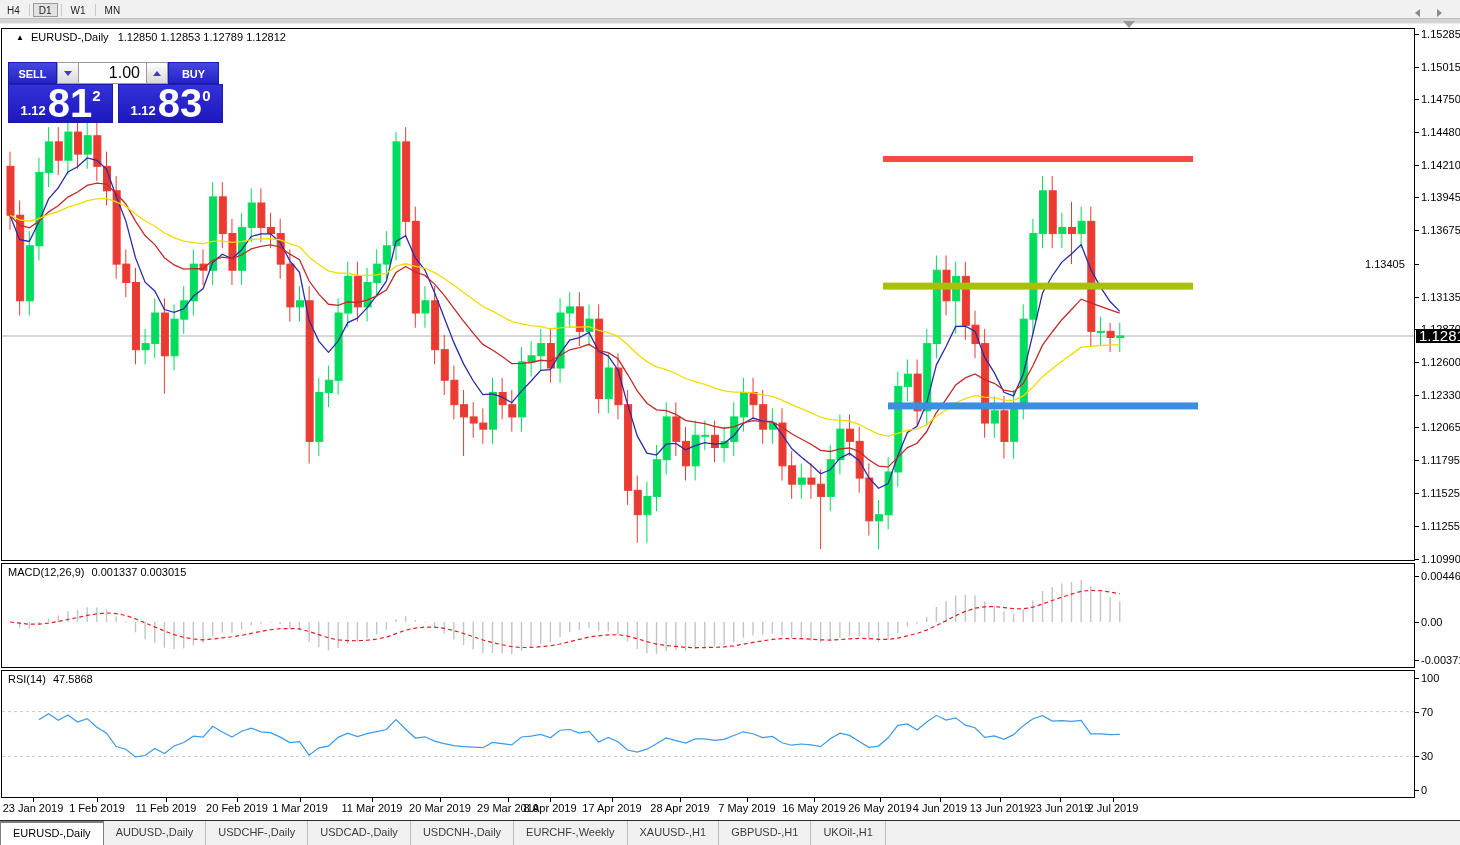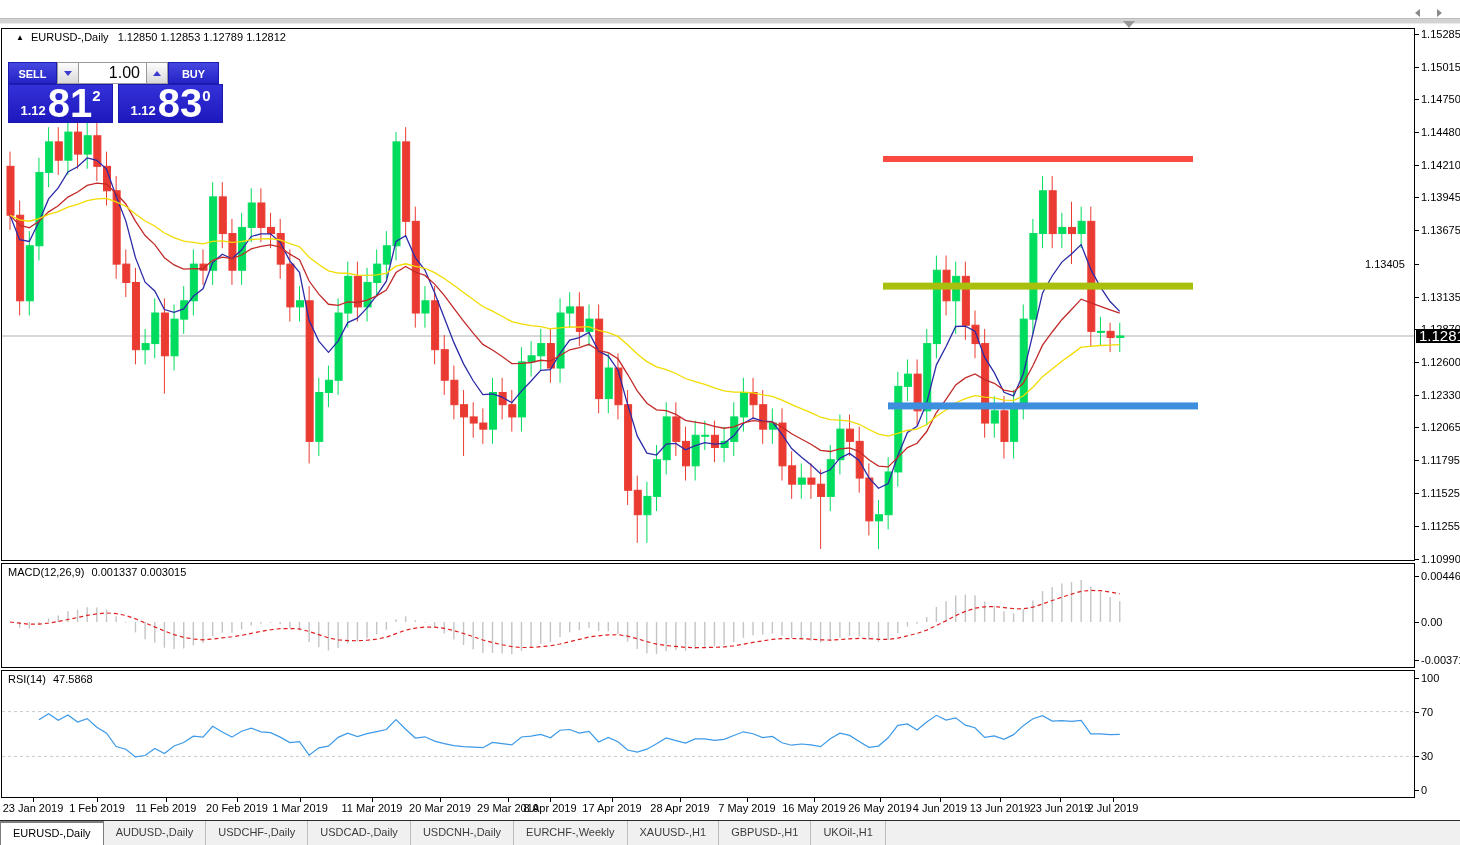--- a/index.html
+++ b/index.html
@@ -69,20 +69,21 @@
               margin-right:0;border-bottom:none;padding-top:4px;}
   .tab-nav{position:absolute;top:9px;width:0;height:0;cursor:pointer;}
   .tab-nav.left{right:40px;border-top:4px solid transparent;border-bottom:4px solid transparent;border-right:5px solid #8a8a8a;}
   .tab-nav.right{right:18px;border-top:4px solid transparent;border-bottom:4px solid transparent;border-left:5px solid #8a8a8a;}
 </style>
 </head>
 <body>
 
 <div id="app">
 
+  <div class="toolbar" id="tf-toolbar"><span class="tf-btn">H4</span><span class="tf-sep"></span><span class="tf-btn active">D1</span><span class="tf-sep"></span><span class="tf-btn">W1</span><span class="tf-sep"></span><span class="tf-btn">MN</span></div>
   <div class="top-strip"></div>
 
   <div class="panel panel-main"></div>
   <div class="panel panel-macd"></div>
   <div class="panel panel-rsi"></div>
 
   <svg id="chart-svg">
       <defs>
         <clipPath id="cMain">
           <rect x="2" y="29" width="1412" height="531"></rect>

